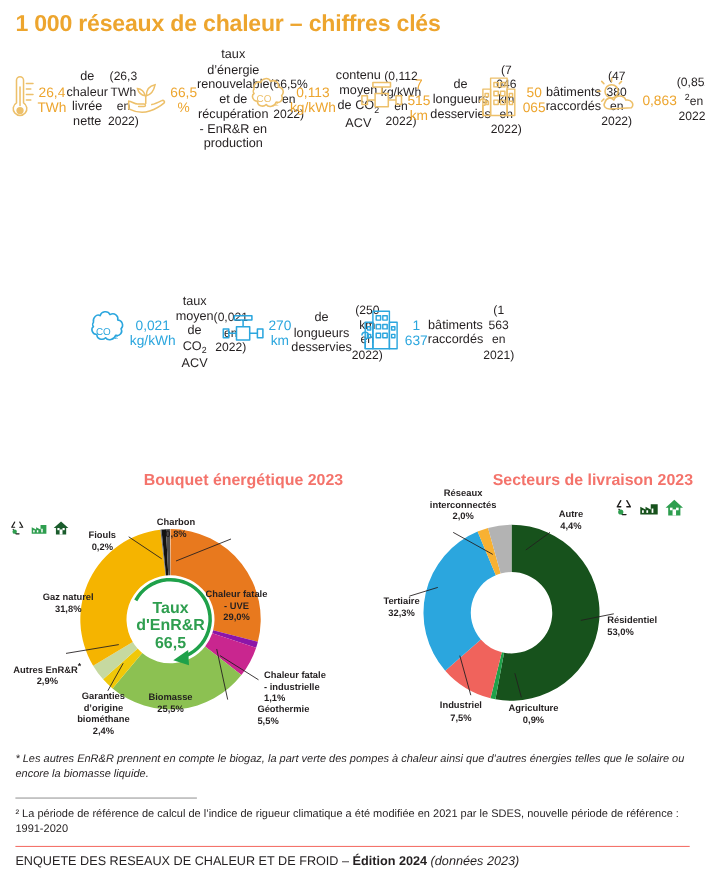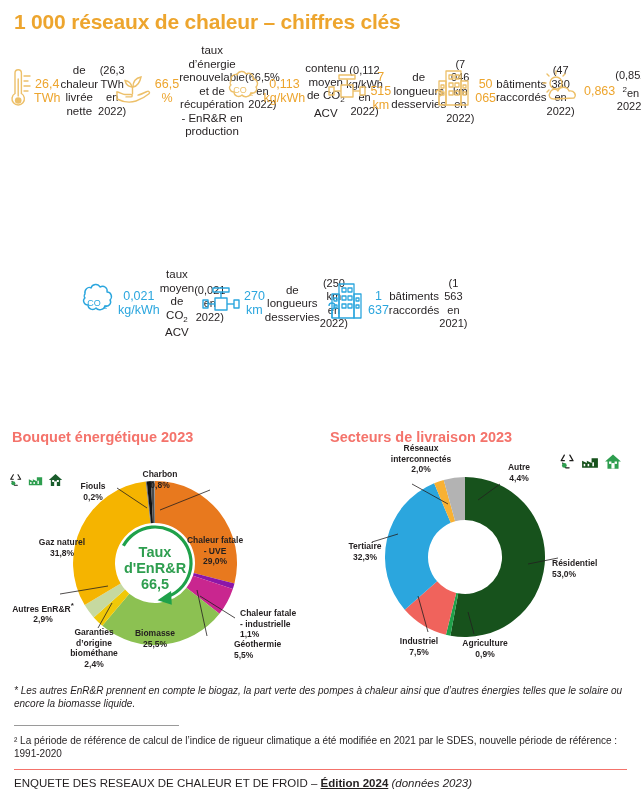--- a/index.html
+++ b/index.html
@@ -32,21 +32,21 @@
   .kpi-desc{font-size:11.5px;line-height:13.5px;color:#231f20;}
   .kpi-prev{font-size:11px;line-height:13.5px;color:#231f20;}
   .heat .kpi-value{color:#EDA52E;}
   .cold .kpi-value{color:#2BA6DE;}
   sub{font-size:8px;}
   sup{font-size:8px;}
 
   
   .chart-title{
     position:absolute;font-weight:bold;font-size:14.5px;color:#F4736B;
-    text-align:left;width:300px;
+    text-align:right;width:300px;
   }
   #chart1-title{left:12px;top:429px;}
   #chart2-title{left:330px;top:429px;}
 
   .donut-svg{position:absolute;}
   #donut1{left:60px;top:468px;}
   #donut2{left:370px;top:462px;}
 
   .lbl{position:absolute;font-size:8.5px;font-weight:bold;line-height:10.5px;color:#231f20;}
   .lbl.c{text-align:center;}
@@ -56,21 +56,21 @@
   #eco1{left:8px;top:472px;}
   #eco2{left:558px;top:452px;}
 
   
   .fn{position:absolute;font-size:10px;line-height:13px;color:#231f20;}
   #fn1{left:14px;top:684px;width:610px;font-style:italic;}
   #fn-rule{position:absolute;left:14px;top:725px;width:165px;height:1px;background:#9a9a9a;}
   #fn2{left:14px;top:734px;width:605px;}
   #foot-rule{position:absolute;left:14px;top:769px;width:613px;height:1.4px;background:#F4736B;}
   #footer{position:absolute;left:14px;top:777px;font-size:11.5px;color:#231f20;white-space:nowrap;}
-  #footer b{font-weight:bold;text-decoration:underline;}
+  #footer b{font-weight:bold;}
   #footer i{font-style:italic;}
 </style>
 </head>
 <body>
 
 <div class="wrap">
 
   <div class="sec-title" id="heat-title">1 000 réseaux de chaleur – chiffres clés</div>
 
   <div class="kpi-row heat" id="heat-row">

